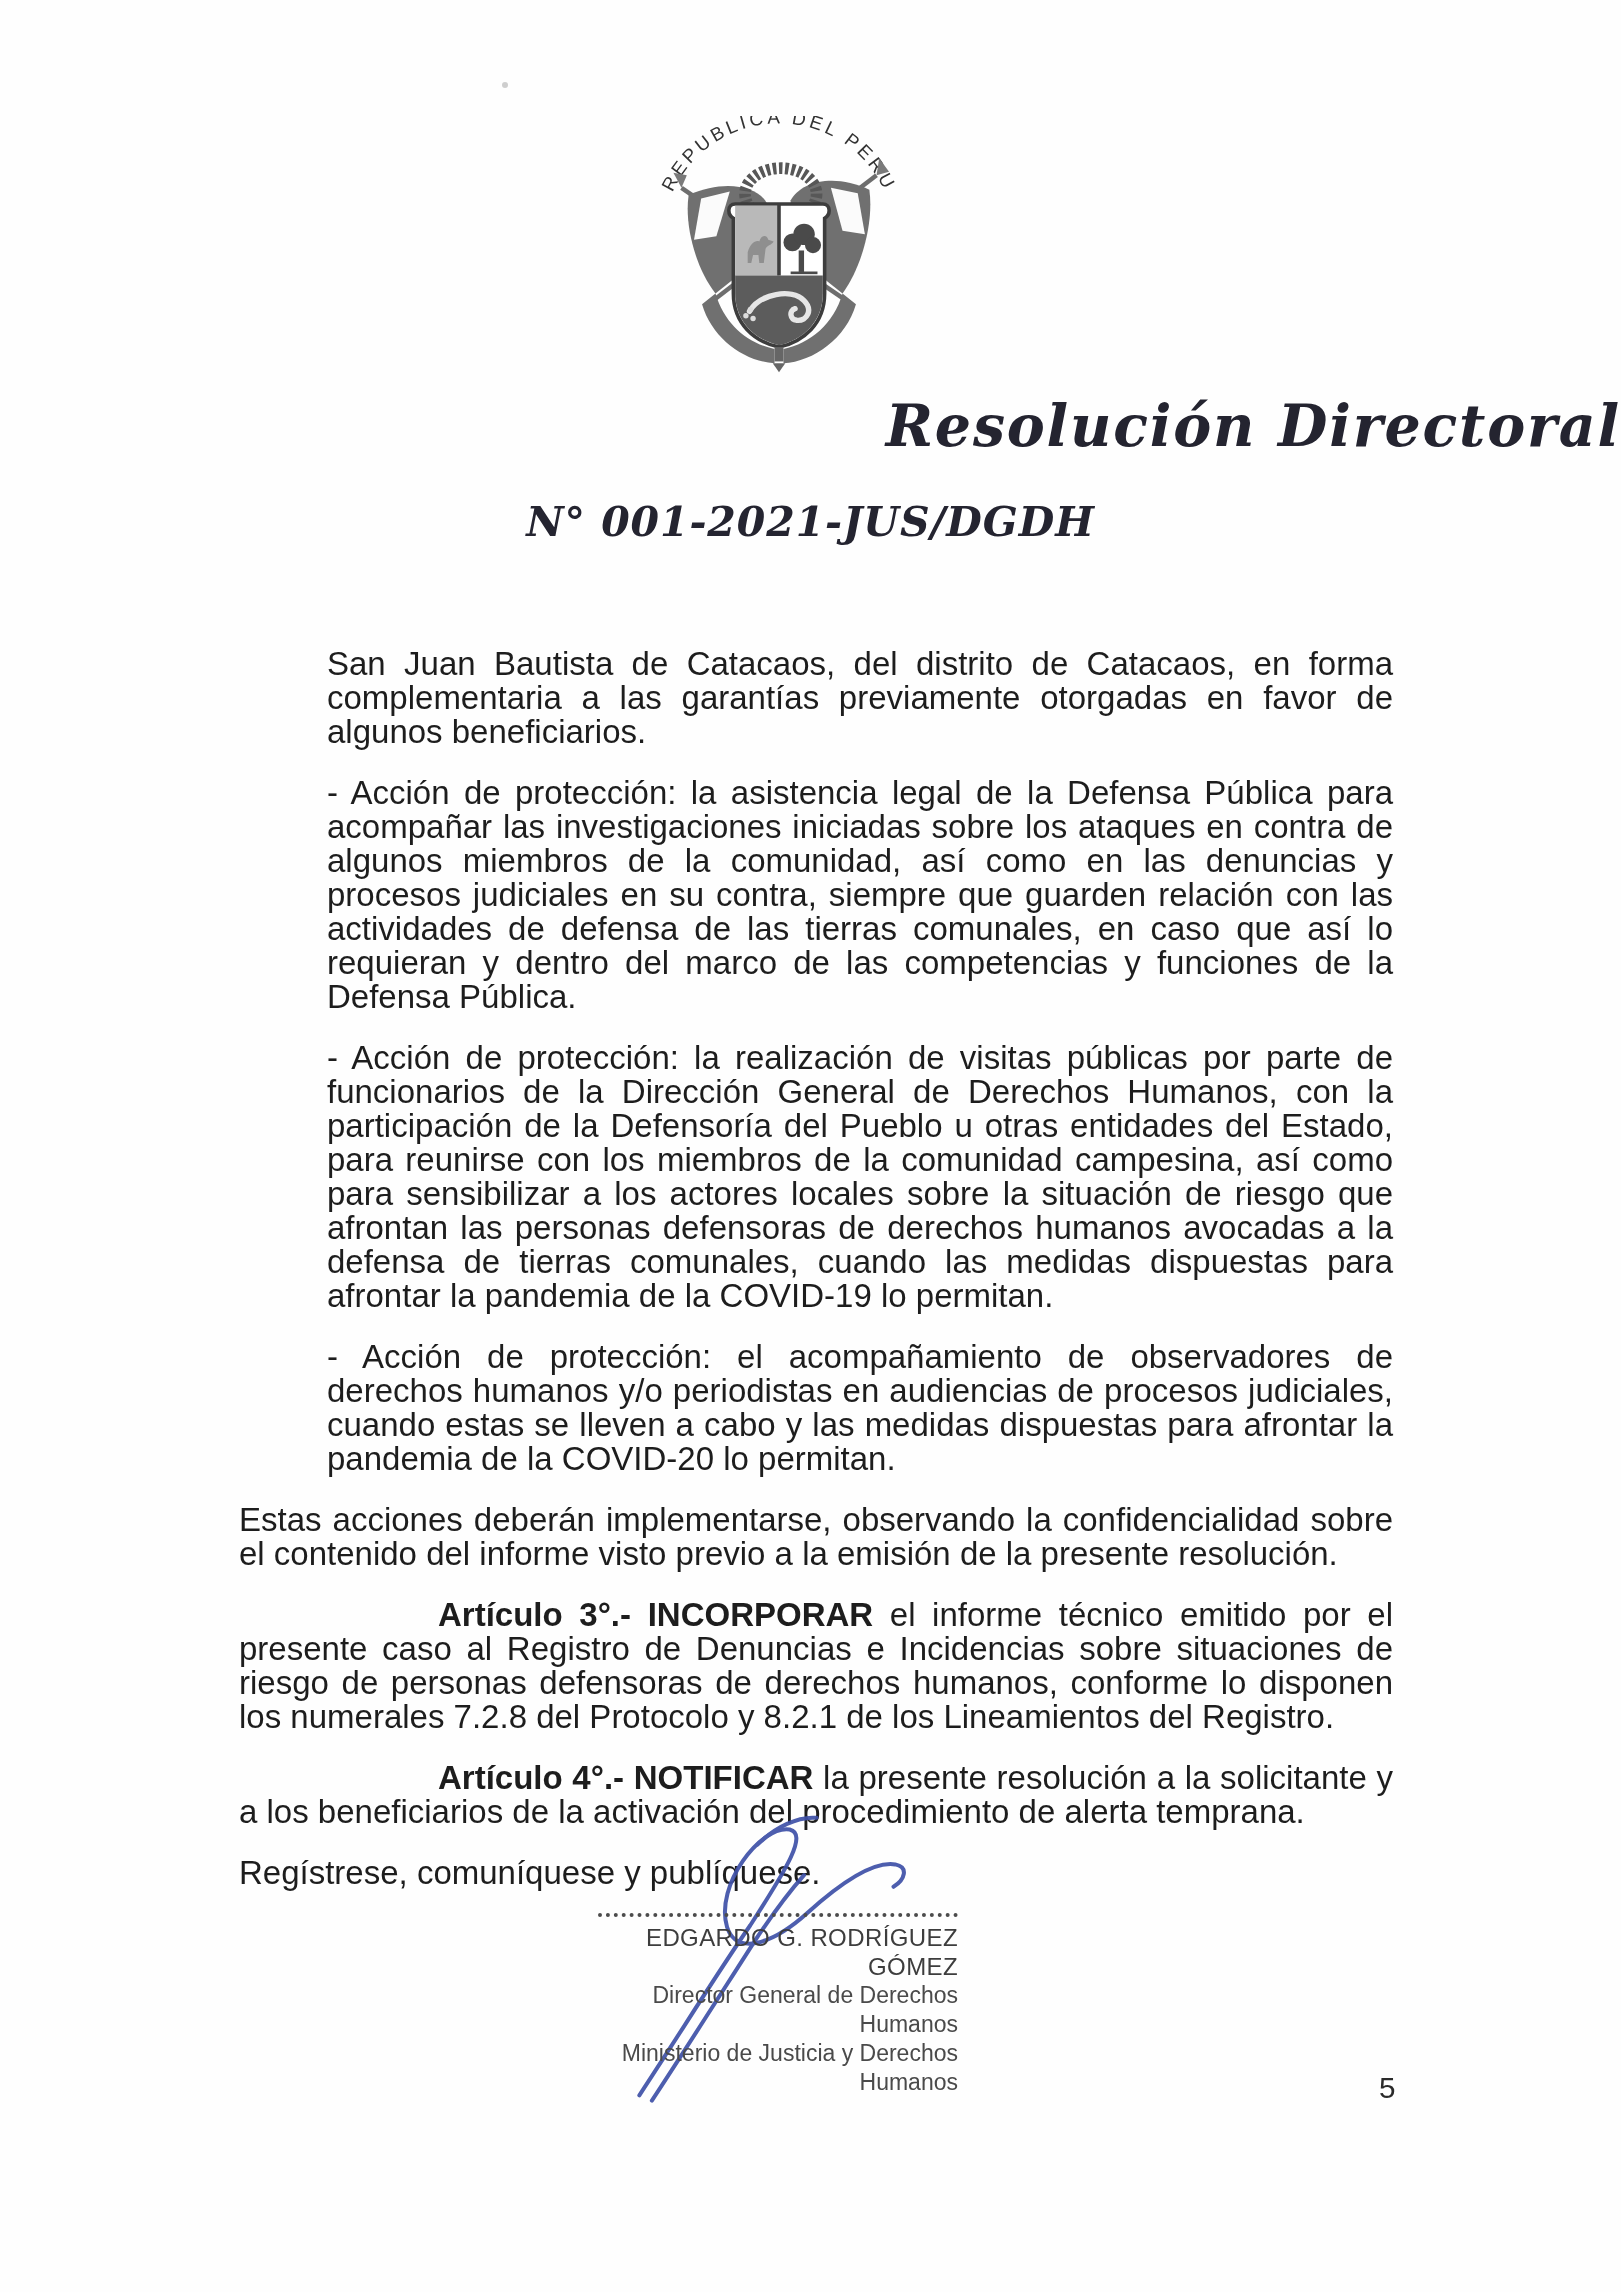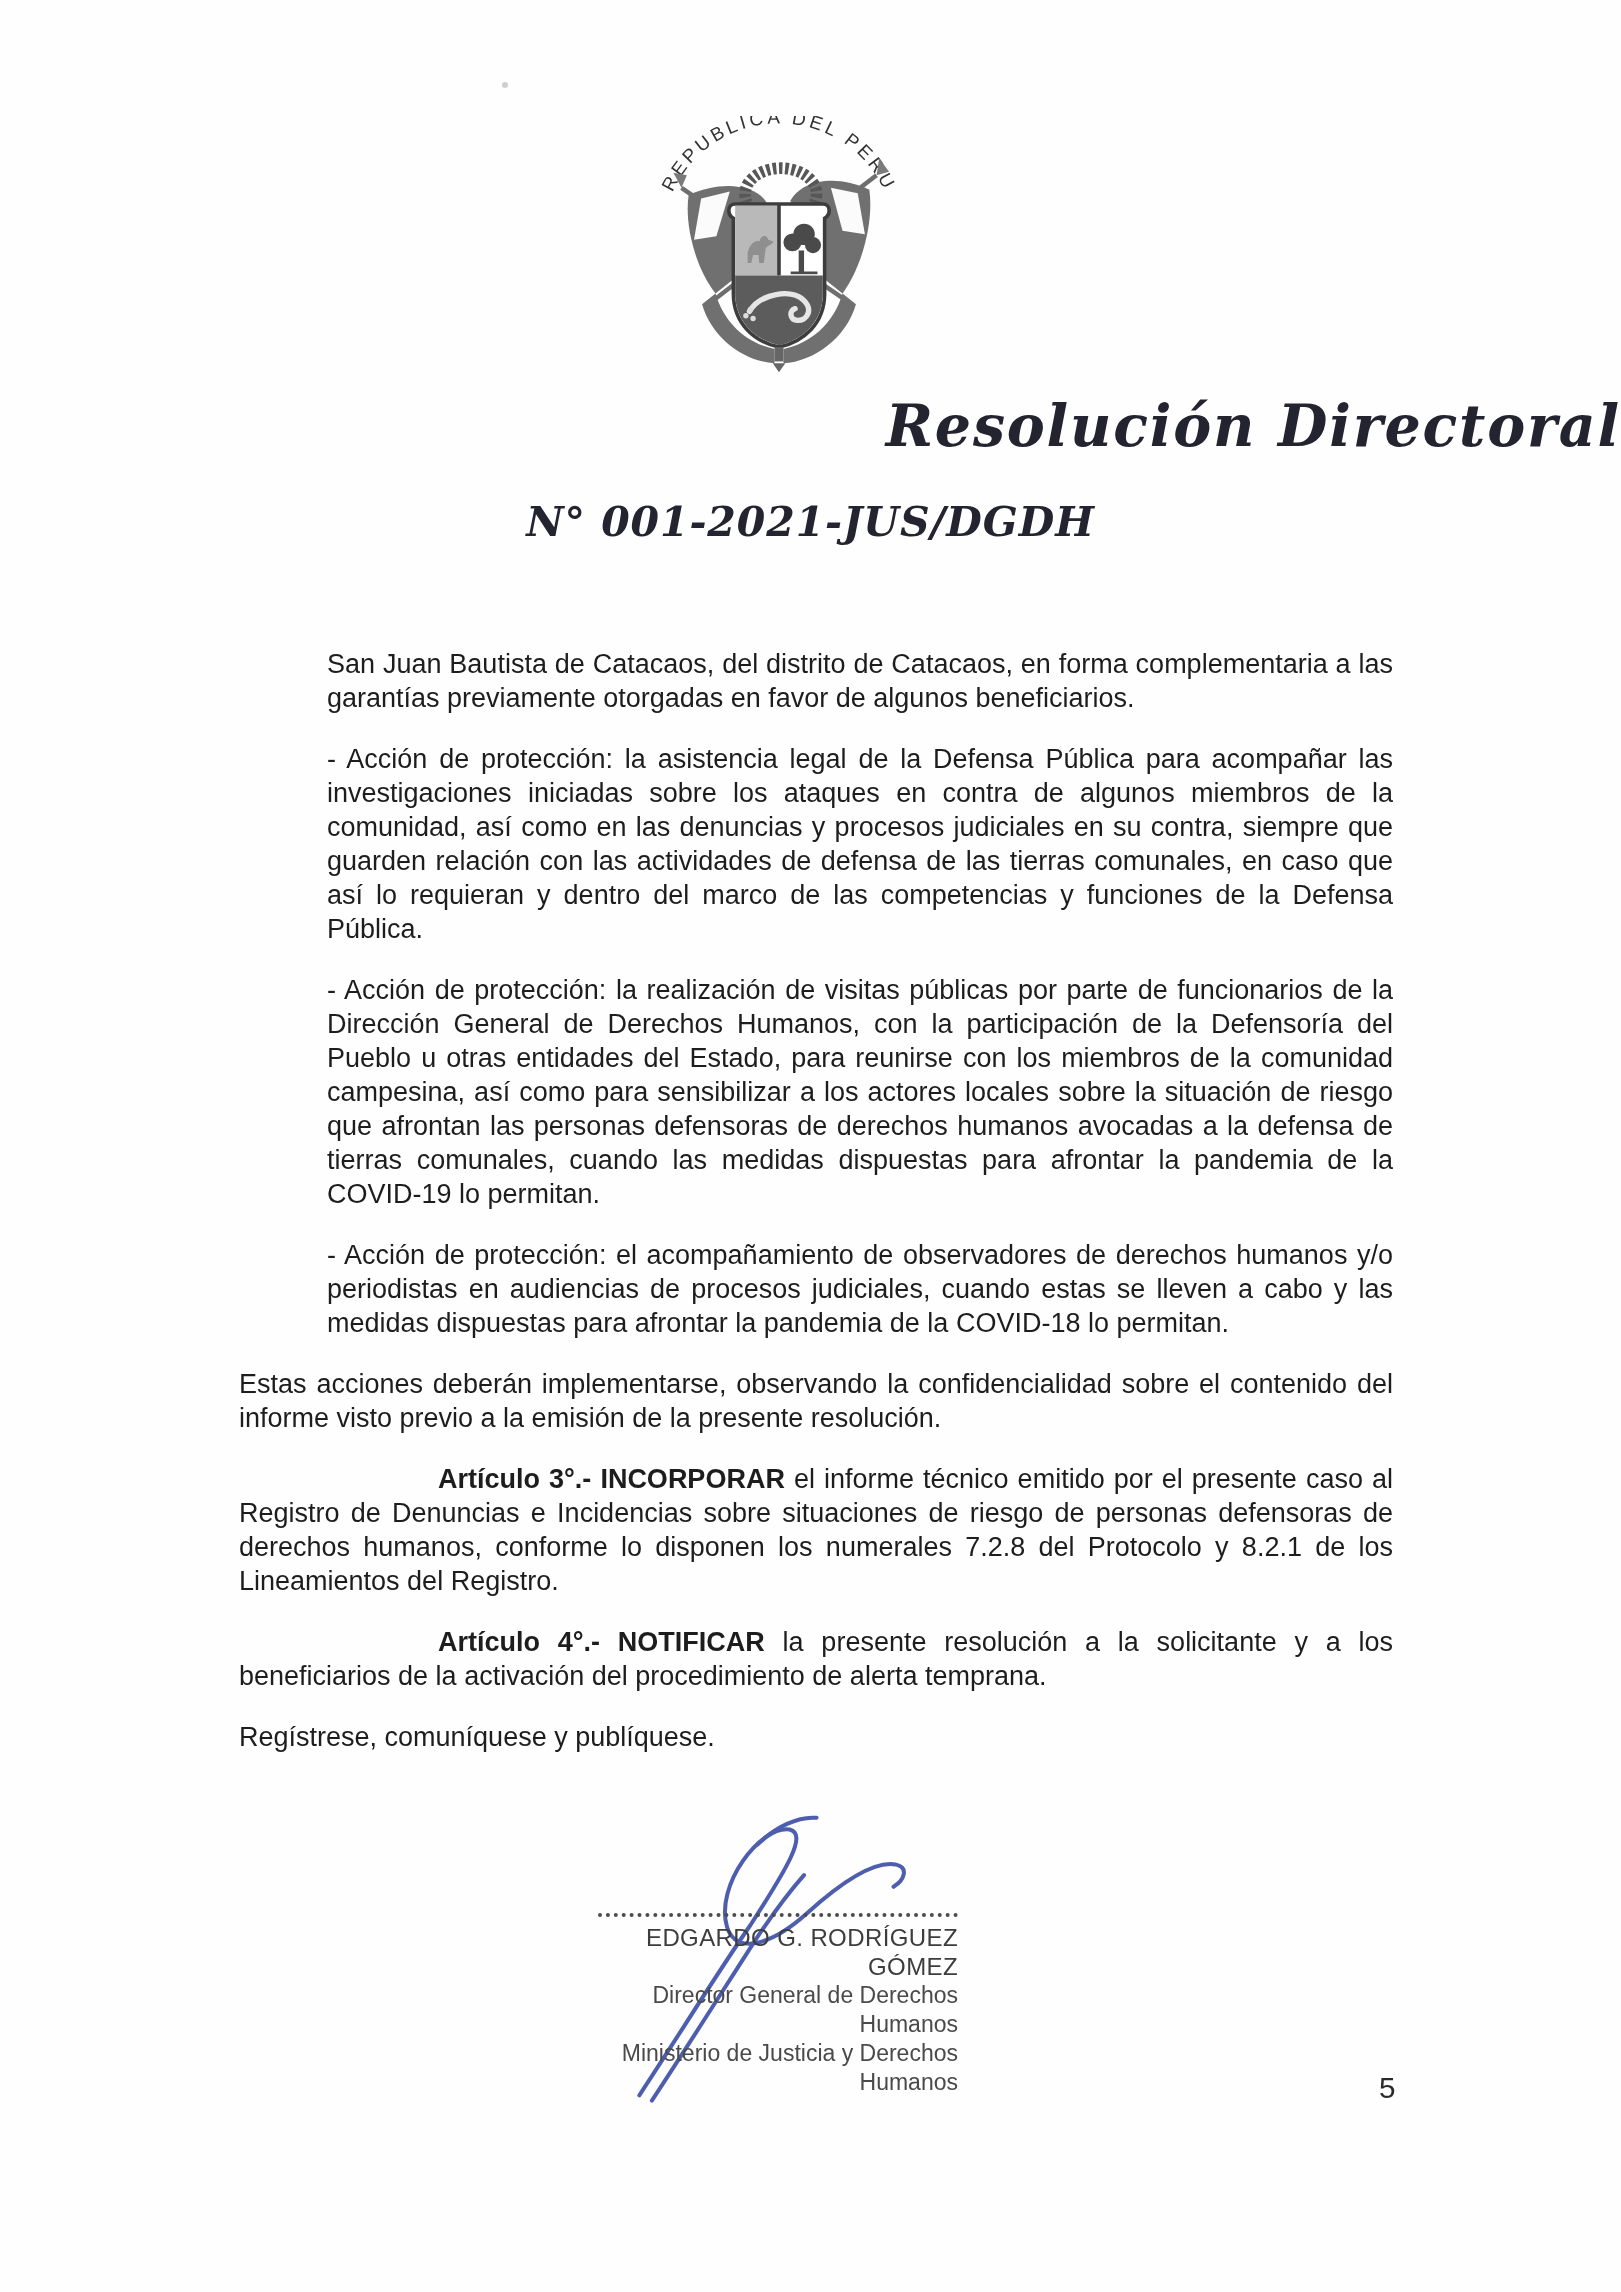--- a/index.html
+++ b/index.html
@@ -25,21 +25,21 @@
   }
   .title-line2{
     position:absolute;left:0;top:498px;width:1621px;margin:0;
     text-align:center;
     font-family:"DejaVu Serif", serif;
     font-style:italic;font-weight:bold;
     font-size:41px;letter-spacing:0.9px;color:#242430;
   }
   .body-text{
     position:absolute;left:239px;top:647px;width:1154px;
-    font-size:27px;line-height:34px;
+    font-size:33px;line-height:34px;
     text-align:justify;
   }
   .para{margin:0 0 27px 0;}
   .indented{margin-left:88px;}
   .article{text-indent:199px;}
   .article b{font-weight:bold;}
   .closing-line{margin:7.2px 0 0 0;text-align:left;}
   .signature-ink{position:absolute;left:555px;top:1791px;width:430px;height:358px;pointer-events:none;}
   .signature-block{
     position:absolute;left:598px;top:1913px;width:360px;
@@ -117,21 +117,21 @@
     </svg>
   </div>
 
   <h1 class="title-line1">Resolución Directoral</h1>
   <h2 class="title-line2">N° 001-2021-JUS/DGDH</h2>
 
   <div class="body-text">
     <p class="para indented">San Juan Bautista de Catacaos, del distrito de Catacaos, en forma complementaria a las garantías previamente otorgadas en favor de algunos beneficiarios.</p>
     <p class="para indented">- Acción de protección: la asistencia legal de la Defensa Pública para acompañar las investigaciones iniciadas sobre los ataques en contra de algunos miembros de la comunidad, así como en las denuncias y procesos judiciales en su contra, siempre que guarden relación con las actividades de defensa de las tierras comunales, en caso que así lo requieran y dentro del marco de las competencias y funciones de la Defensa Pública.</p>
     <p class="para indented">- Acción de protección: la realización de visitas públicas por parte de funcionarios de la Dirección General de Derechos Humanos, con la participación de la Defensoría del Pueblo u otras entidades del Estado, para reunirse con los miembros de la comunidad campesina, así como para sensibilizar a los actores locales sobre la situación de riesgo que afrontan las personas defensoras de derechos humanos avocadas a la defensa de tierras comunales, cuando las medidas dispuestas para afrontar la pandemia de la COVID-19 lo permitan.</p>
-    <p class="para indented">- Acción de protección: el acompañamiento de observadores de derechos humanos y/o periodistas en audiencias de procesos judiciales, cuando estas se lleven a cabo y las medidas dispuestas para afrontar la pandemia de la COVID-18 lo permitan.</p>
+    <p class="para indented">- Acción de protección: el acompañamiento de observadores de derechos humanos y/o periodistas en audiencias de procesos judiciales, cuando estas se lleven a cabo y las medidas dispuestas para afrontar la pandemia de la COVID-20 lo permitan.</p>
     <p class="para">Estas acciones deberán implementarse, observando la confidencialidad sobre el contenido del informe visto previo a la emisión de la presente resolución.</p>
     <p class="para article"><b>Artículo 3°.- INCORPORAR</b><span> el informe técnico emitido por el presente caso al Registro de Denuncias e Incidencias sobre situaciones de riesgo de personas defensoras de derechos humanos, conforme lo disponen los numerales 7.2.8 del Protocolo y 8.2.1 de los Lineamientos del Registro.</span></p>
     <p class="para article"><b>Artículo 4°.- NOTIFICAR</b><span> la presente resolución a la solicitante y a los beneficiarios de la activación del procedimiento de alerta temprana.</span></p>
     <p class="closing-line">Regístrese, comuníquese y publíquese.</p>
   </div>
 
   <svg class="signature-ink" viewBox="620 2000 480 400">
     <g fill="none" stroke="#3f51a8" stroke-width="4.5" stroke-linecap="round" opacity="0.92">
       <path d="M 714 2340 C 760 2270, 800 2205, 838 2150 C 880 2085, 902 2048, 882 2043 C 850 2038, 798 2105, 812 2152 C 822 2184, 862 2172, 902 2136 C 942 2100, 976 2078, 1000 2082 C 1015 2085, 1011 2099, 998 2107"></path>
       <path d="M 728 2346 C 770 2282, 808 2222, 844 2166 C 864 2136, 882 2112, 898 2094"></path>

